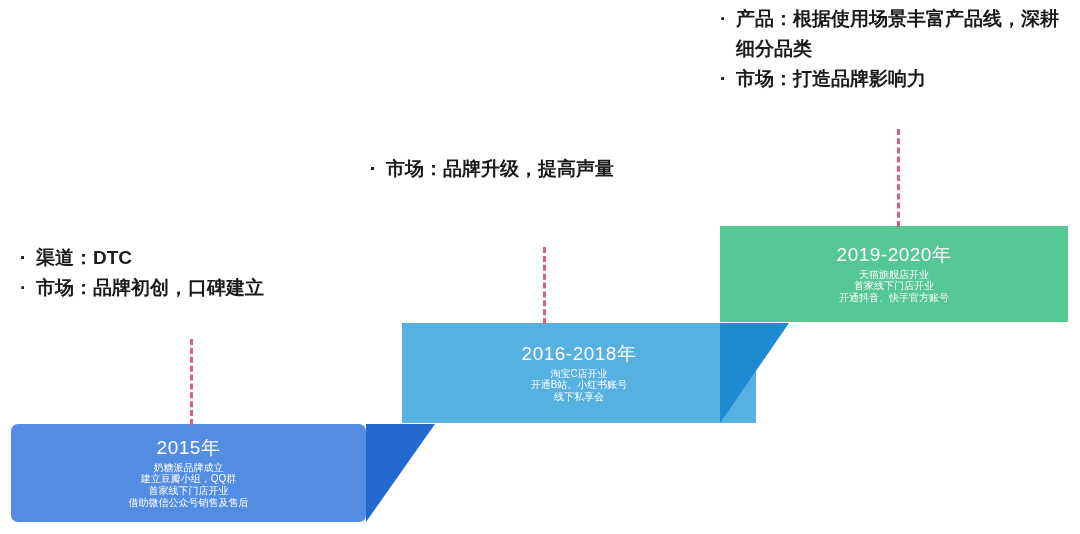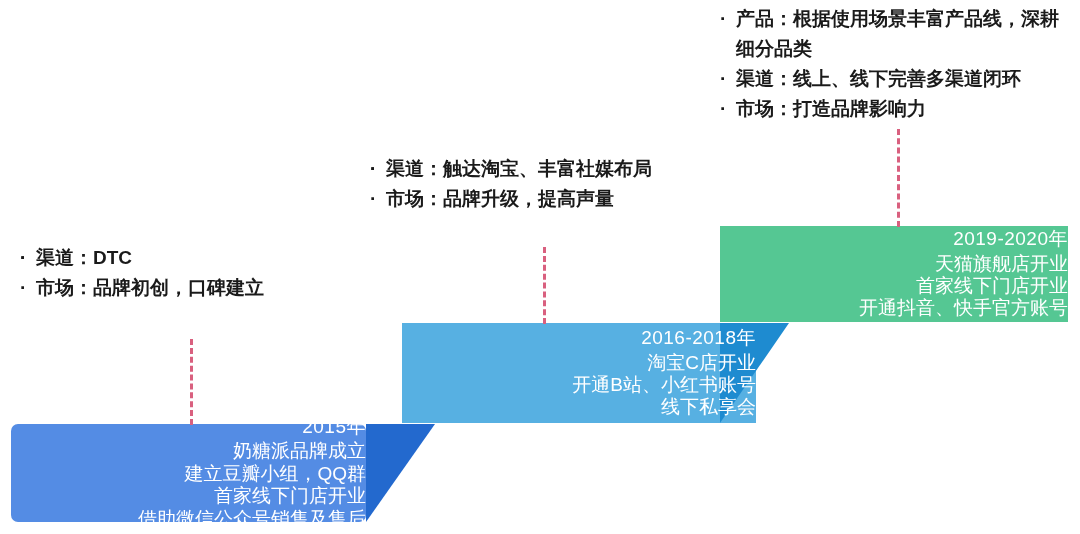--- a/index.html
+++ b/index.html
@@ -11,31 +11,31 @@
     position:relative;
   }
   #stage{position:absolute;left:0;top:0;width:1080px;height:534px;}
 
   
   .step{position:absolute;box-sizing:border-box;}
   .step .inner{
     position:relative;z-index:2;
     width:100%;height:100%;
     display:flex;flex-direction:column;
-    align-items:flex-end;justify-content:center;
+    align-items:center;justify-content:center;
     color:#ffffff;text-align:center;
     line-height:1.18;
   }
   .step .yr{
     font-size:19px;
     letter-spacing:.5px;
     margin-bottom:2px;
     white-space:nowrap;
   }
-  .step .ln{font-size:19px;white-space:nowrap;}
+  .step .ln{font-size:10px;white-space:nowrap;}
 
   #step-2015{left:11px;top:424px;width:355px;height:98px;background:#548ce4;border-radius:7px;}
   #step-2016{left:366px;top:323px;width:354px;height:100px;background:#57b0e2;margin-left:36px;}
   #step-2019{left:720px;top:226px;width:348px;height:96px;background:#55c793;}
 
   
   .dash{
     position:absolute;
     width:0;
     border-left:3px dashed #d9607f;
@@ -123,38 +123,36 @@
     </ul>
   </div>
 
   <div class="ann" id="ann-2">
     <ul>
       <li>
         <span class="dot">·</span>
       </li>
       <li>
         <span class="dot">·</span>
-        <span>渠道：触达淘宝、丰富社媒布局</span>
       </li>
       <li>
         <span class="dot">·</span>
         <span>市场：品牌升级，提高声量</span>
       </li>
     </ul>
   </div>
 
   <div class="ann" id="ann-3">
     <ul>
       <li>
         <span class="dot">·</span>
         <span>产品：根据使用场景丰富产品线，深耕细分品类</span>
       </li>
       <li>
         <span class="dot">·</span>
-        <span>渠道：线上、线下完善多渠道闭环</span>
       </li>
       <li>
         <span class="dot">·</span>
         <span>市场：打造品牌影响力</span>
       </li>
     </ul>
   </div>
 
 </div>
 

